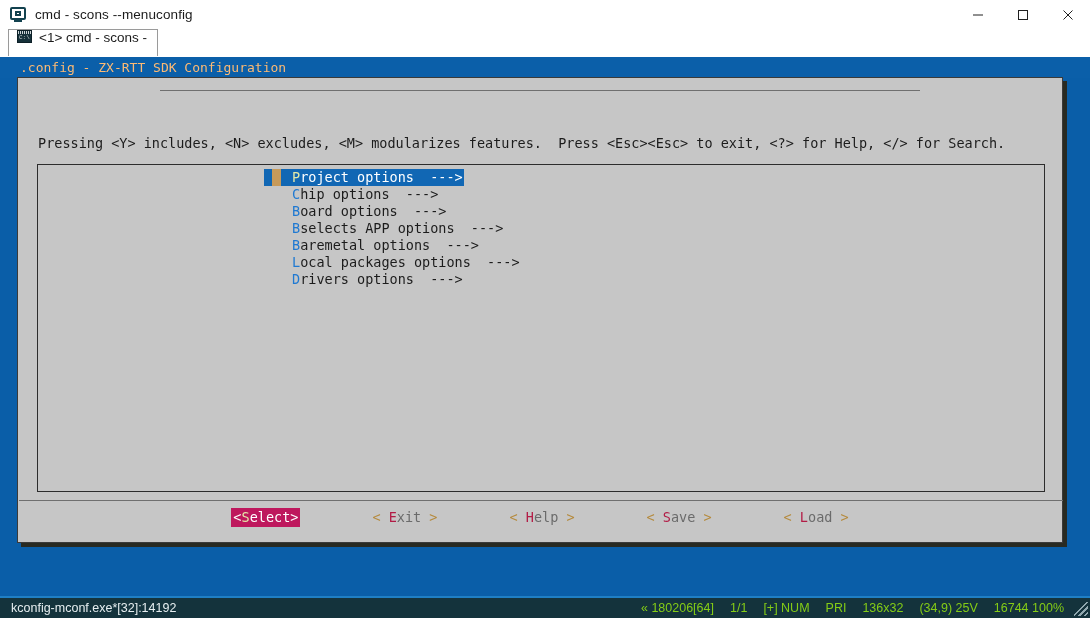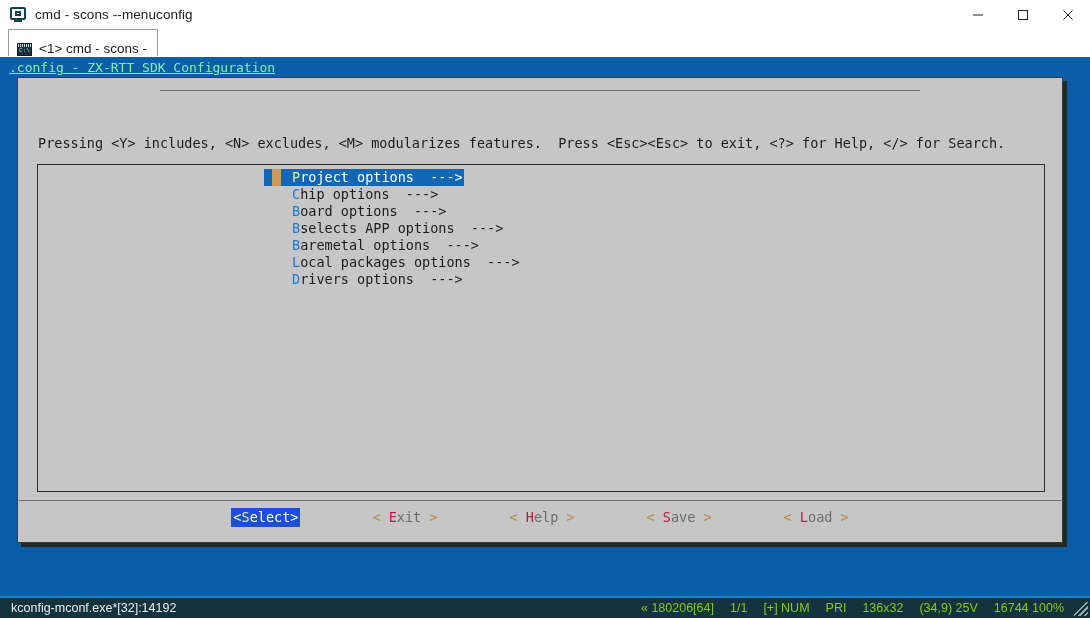--- a/index.html
+++ b/index.html
@@ -42,21 +42,21 @@
   .win-btn svg{display:block;}
 
   
   .tabstrip{
     position:absolute;left:0;top:29px;width:1090px;height:28px;
     background:#ffffff;
   }
   .tab{
     position:absolute;left:8px;top:0;height:27px;
     border:1px solid #9a9a9a;border-bottom:none;background:#ffffff;
-    display:flex;align-items:flex-end;padding:0 10px 0 8px;box-sizing:border-box;
+    display:flex;align-items:flex-start;padding:0 10px 0 8px;box-sizing:border-box;
     max-width:150px;overflow:hidden;
   }
   .tab-ico{
     width:15px;height:13px;background:#16313a;border:1px solid #0d2027;
     box-sizing:border-box;position:relative;flex:0 0 auto;margin-right:7px;
   }
   .tab-ico:before{
     content:"";position:absolute;left:0;top:0;right:0;height:3px;
     background:repeating-linear-gradient(90deg,#cfd6d8 0 1px,#16313a 1px 2px);
   }
@@ -129,21 +129,21 @@
   .console{
     position:absolute;left:0;top:57px;width:1090px;height:539px;
     background:#0a5ea8;
     font-family:"DejaVu Sans Mono","Liberation Mono",monospace;
   }
   .topline{
     position:absolute;left:0;top:0;width:1090px;height:21px;
     background:#0b5fa9;display:flex;align-items:center;
   }
   .topline .t{
-    font-size:13px;color:#86efac;white-space:pre;padding-left:9px;letter-spacing:0px;text-decoration:underline;
+    font-size:13px;color:#fdba74;white-space:pre;padding-left:20px;letter-spacing:0px;
   }
 
   
   .shadow{
     position:absolute;left:21px;top:24px;width:1046px;height:466px;background:#282a22;
   }
   .dialog{
     position:absolute;left:17px;top:20px;width:1046px;height:466px;
     background:#c6c6c6;border:1px solid #3a3a3a;box-sizing:border-box;
   }
@@ -190,21 +190,21 @@
     position:absolute;left:0;top:428px;width:100%;height:22px;
     display:flex;align-items:center;justify-content:center;gap:0;
   }
   .btn{
     font-size:13.5px;white-space:pre;height:19px;line-height:19px;
     display:inline-block;margin:4px 36px;letter-spacing:0px;
   }
   .btn .br{color:#b58a3c;}
   .btn .hk{color:#b21b45;}
   .btn .lb{color:#6b6b6b;}
-  .btn.sel{background:#1d4ed8;margin:0 36px;padding:0 2px;}
+  .btn.sel{background:#be185d;margin:0 36px;padding:0 2px;}
   .btn.sel .br{color:#ffffff;}
   .btn.sel .hk{color:#e3e9a8;}
   .btn.sel .lb{color:#ffffff;}
 
   
   .statusbar{
     position:absolute;left:0;top:596px;width:1090px;height:22px;
     background:#14333c;border-top:2px solid #1f7fc4;box-sizing:border-box;
     display:flex;align-items:center;
     font-family:"Liberation Sans", sans-serif;

